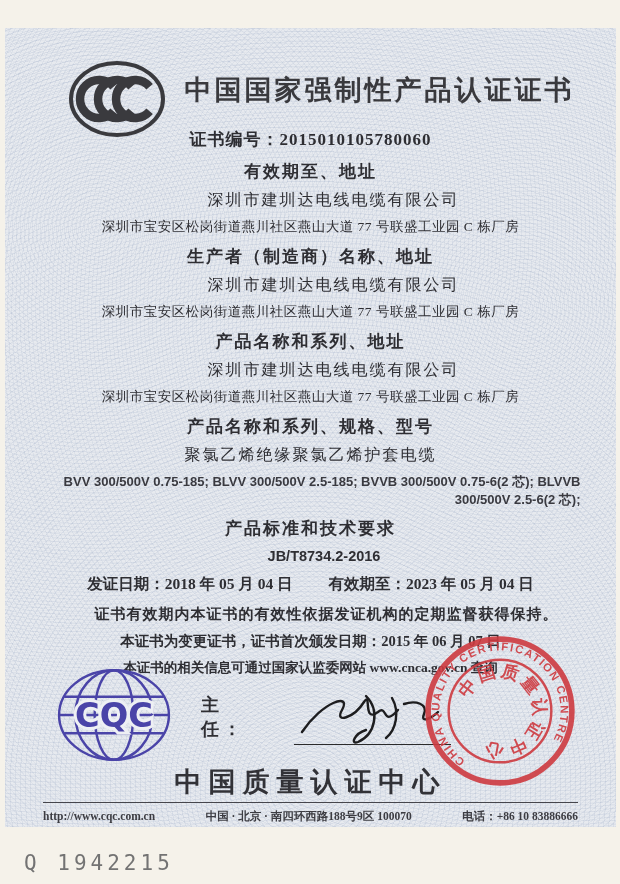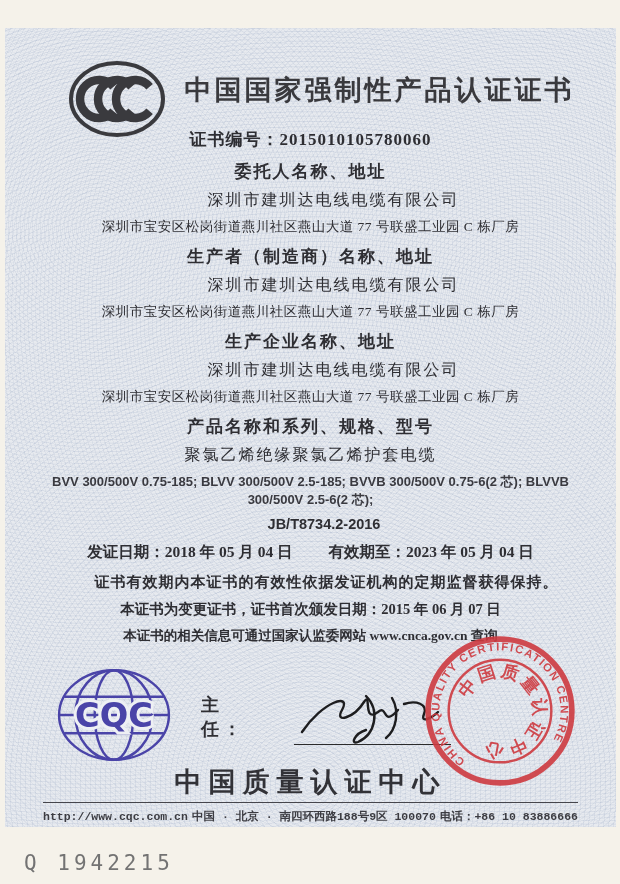--- a/index.html
+++ b/index.html
@@ -26,21 +26,21 @@
     position:absolute;left:148px;right:10px;top:20px;
     font-size:27px;font-weight:bold;letter-spacing:3px;color:#39393d;
   }
   .cert-no{font-size:17px;font-weight:bold;letter-spacing:1px;margin-top:2px;}
   .sec-heading{font-size:17px;font-weight:bold;letter-spacing:2px;margin:9px 0 0;}
   .entity-name{font-size:16px;letter-spacing:2px;margin-top:7px;padding-left:46px;}
   .entity-addr{font-size:13.5px;letter-spacing:.5px;margin-top:7px;}
   .product-name{font-size:16px;letter-spacing:2px;margin-top:7px;}
   .models{
     font-family:"Liberation Sans","DejaVu Sans",sans-serif;
-    font-size:13px;width:540px;margin:7px auto 0;line-height:1.35;font-weight:bold;color:#3a3a40;
+    font-size:13px;width:540px;margin:7px auto 0;line-height:1.35;font-weight:bold;color:#3a3a40;text-align:right;
   }
   .standard-val{font-family:"Liberation Sans","DejaVu Sans",sans-serif;font-size:14.5px;font-weight:bold;margin-top:8px;padding-left:27px;}
   .statement{font-size:15.5px;font-weight:bold;line-height:1.35;margin-top:11px;letter-spacing:1px;}
   .dates{font-size:15.5px;font-weight:bold;margin-top:10px;}
   .dates span{margin:0 16px;}
   .note-validity{font-size:15px;font-weight:bold;letter-spacing:1px;margin-top:10px;margin-left:32px;}
   .note-change{font-size:14.5px;font-weight:bold;margin-top:8px;}
   .note-info{font-size:13.5px;font-weight:bold;margin-top:8px;}
   
   .cqc-logo{position:absolute;left:50px;top:638px;}
@@ -51,21 +51,21 @@
   .org-name{
     position:absolute;left:0;right:0;top:736px;
     font-family:"Liberation Sans","DejaVu Sans",sans-serif;
     font-size:27px;font-weight:bold;letter-spacing:7px;color:#323237;
   }
   .stamp{position:absolute;left:418px;top:606px;width:154px;height:154px;opacity:.9;}
   .footer-rule{position:absolute;left:38px;right:38px;top:774px;border-top:1.7px solid #46464c;}
   .footer-row{
     position:absolute;left:38px;right:38px;top:781px;
     display:flex;justify-content:space-between;align-items:baseline;
-    font-family:Liberation Mono, monospace;
+    font-family:Liberation Serif, serif;
     font-size:11.5px;font-weight:bold;color:#3c3c42;
   }
   
   .serial{
     position:absolute;left:24px;bottom:9px;
     font-family:"DejaVu Sans Mono","Liberation Mono",monospace;
     font-size:21px;letter-spacing:4px;color:#737373;
   }
 </style>
 </head>
@@ -80,36 +80,37 @@
         <path d="M48.6 30.8 A19 19 0 1 0 48.6 55.2" fill="none" stroke="#3a3a3e" stroke-width="8.5"></path>
         <path d="M66.6 30.8 A19 19 0 1 0 66.6 55.2" fill="none" stroke="#3a3a3e" stroke-width="8.5"></path>
         <path d="M84.6 30.8 A19 19 0 1 0 84.6 55.2" fill="none" stroke="#3a3a3e" stroke-width="8.5"></path>
       </svg>
     </span>
     <div class="cert-title">中国国家强制性产品认证证书</div>
   </div>
 
   <div class="cert-no">证书编号：2015010105780060</div>
 
-  <div class="sec-heading">委托人名称、地址</div>
+  <div class="sec-heading">有效期至、地址</div>
   <div class="entity-name">深圳市建圳达电线电缆有限公司</div>
   <div class="entity-addr">深圳市宝安区松岗街道燕川社区燕山大道 77 号联盛工业园 C 栋厂房</div>
 
   <div class="sec-heading">生产者（制造商）名称、地址</div>
   <div class="entity-name">深圳市建圳达电线电缆有限公司</div>
   <div class="entity-addr">深圳市宝安区松岗街道燕川社区燕山大道 77 号联盛工业园 C 栋厂房</div>
 
-  <div class="sec-heading">生产企业名称、地址</div>
+  <div class="sec-heading">产品名称和系列、地址</div>
   <div class="entity-name">深圳市建圳达电线电缆有限公司</div>
   <div class="entity-addr">深圳市宝安区松岗街道燕川社区燕山大道 77 号联盛工业园 C 栋厂房</div>
 
   <div class="sec-heading">产品名称和系列、规格、型号</div>
   <div class="product-name">聚氯乙烯绝缘聚氯乙烯护套电缆</div>
   <div class="models">BVV 300/500V 0.75-185; BLVV 300/500V 2.5-185; BVVB 300/500V 0.75-6(2 芯); BLVVB 300/500V 2.5-6(2 芯);</div>
 
+  <div class="sec-heading">产品标准和技术要求</div>
   <div class="standard-val">JB/T8734.2-2016</div>
 
 
   <div class="dates">
     <span>发证日期：2018 年 05 月 04 日</span>
     <span>有效期至：2023 年 05 月 04 日</span>
   </div>
 
   <div class="note-validity">证书有效期内本证书的有效性依据发证机构的定期监督获得保持。</div>
   <div class="note-change">本证书为变更证书，证书首次颁发日期：2015 年 06 月 07 日</div>

